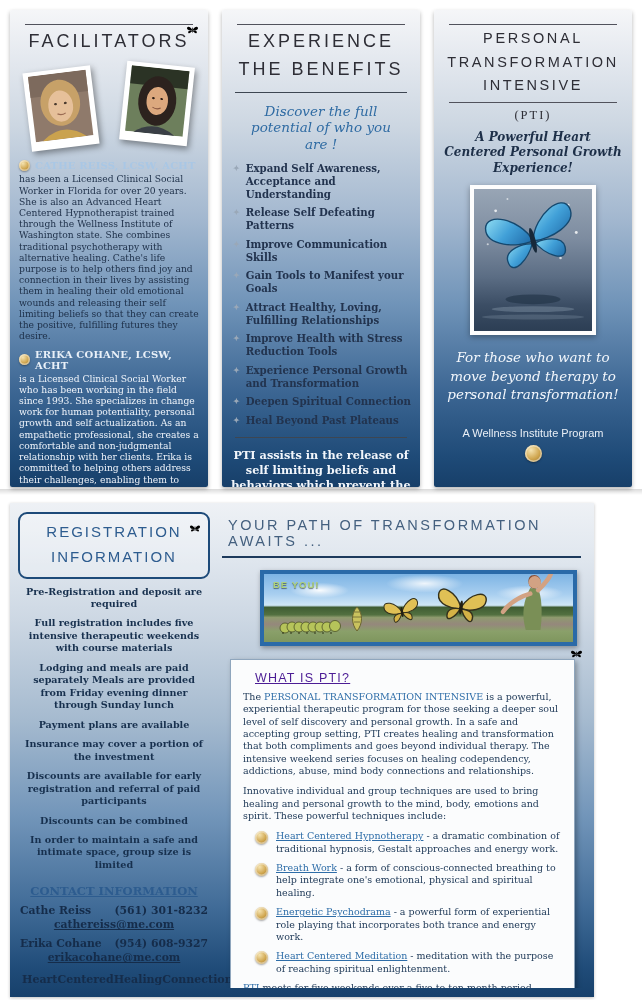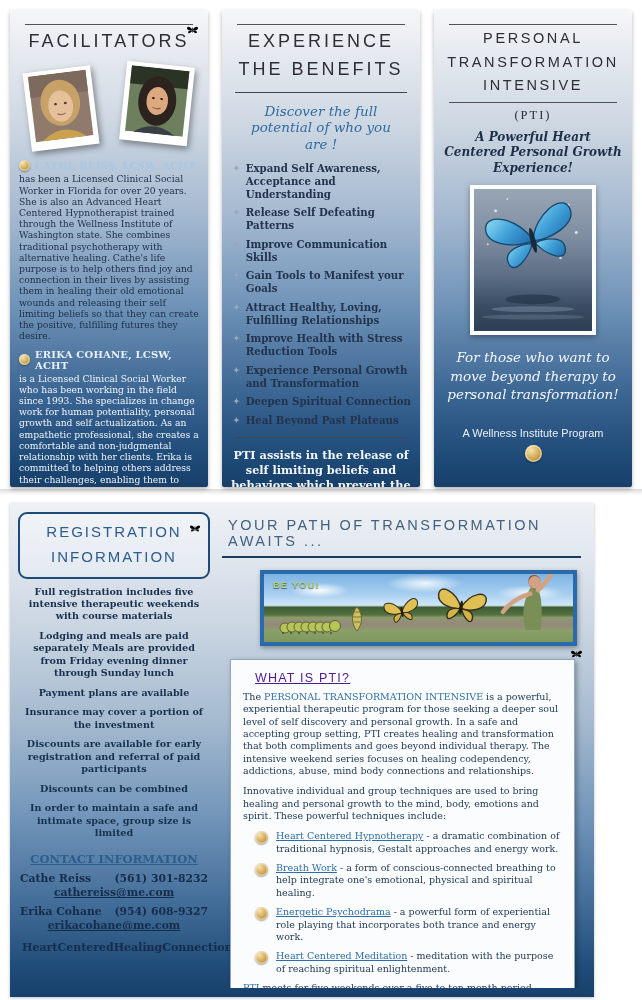--- a/index.html
+++ b/index.html
@@ -292,20 +292,21 @@
     <div class="reg-col">
       <div class="reg-box">
         <div>REGISTRATION</div>
         <div>INFORMATION</div>
         <svg class="bf" viewBox="0 0 24 20" width="12" height="10">
             <use href="#bf-shape"></use>
           </svg>
       </div>
       <div class="reg-items">
 
+          <p class="reg-item">Pre-Registration and deposit are required</p>
 
           <p class="reg-item">Full registration includes five intensive therapeutic weekends with course materials</p>
 
           <p class="reg-item">Lodging and meals are paid separately Meals are provided from Friday evening dinner through Sunday lunch</p>
 
           <p class="reg-item">Payment plans are available</p>
 
           <p class="reg-item">Insurance may cover a portion of the investment</p>
 
           <p class="reg-item">Discounts are available for early registration and referral of paid participants</p>

